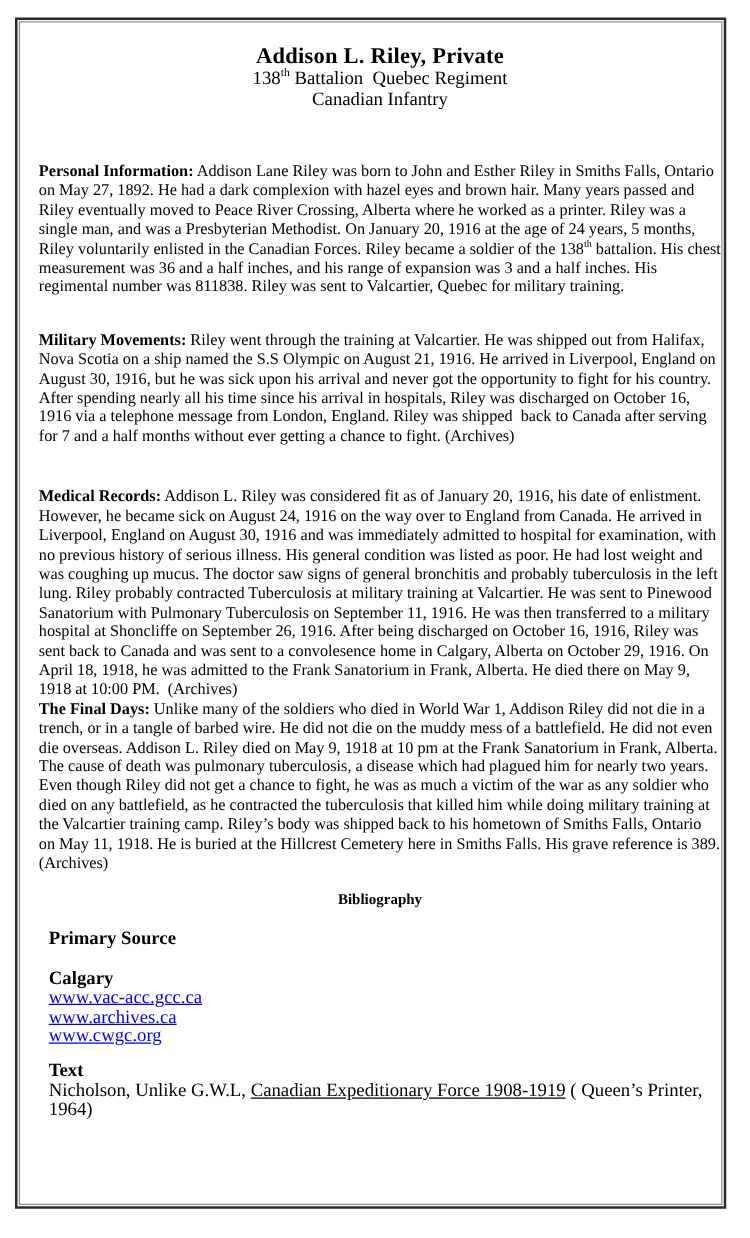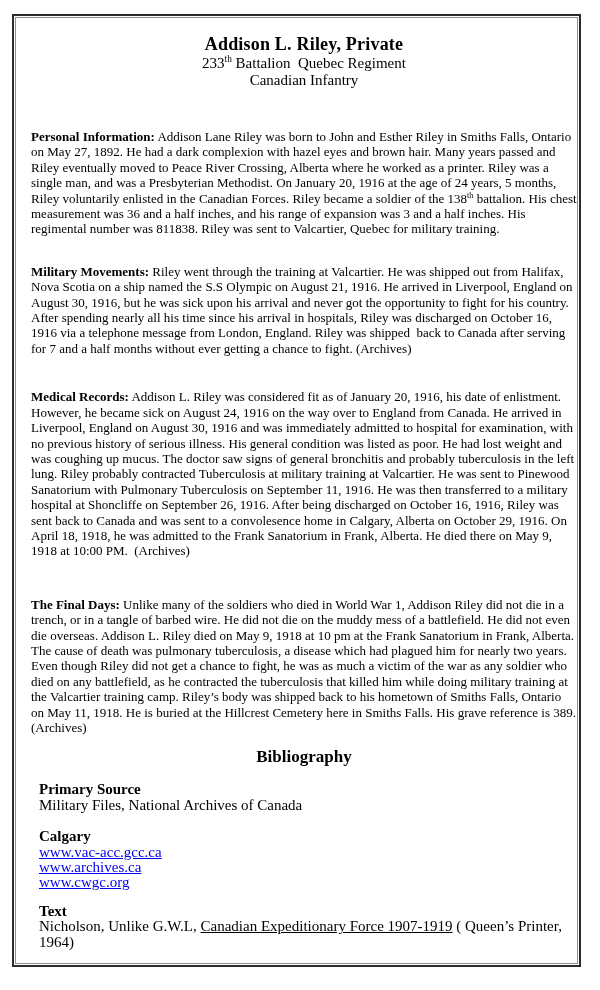--- a/index.html
+++ b/index.html
@@ -51,26 +51,26 @@
   .para {
     font-size: 13px;
     line-height: 15.4px;
     text-align: left;
   }
   .para .sec-label { font-weight: bold; }
   .para .sec-text, .para .sec-label { white-space: pre-wrap; }
   .p1 { margin-top: 40px; }
   .p2 { margin-top: 27px; }
   .p3 { margin-top: 33px; }
-  .p4 { margin-top: 38px; }
+  .p4 { }
   .biblio-heading {
     margin-top: 14px;
     text-align: center;
     font-weight: bold;
-    font-size: 17px;
+    font-size: 12px;
     line-height: 16px;
   }
   .biblio-block {
     margin-left: 8px;
     font-size: 15px;
     line-height: 15.4px;
   }
   .biblio-primary { margin-top: 17px; }
   .biblio-internet { margin-top: 16px; }
   .biblio-text { margin-top: 13px; }
@@ -87,45 +87,44 @@
   .citation-title { text-decoration: underline; }
 </style>
 </head>
 <body>
 
 <div class="page-frame">
   <div class="page-frame-inner">
 
     <div class="title-block">
       <div class="doc-title">Addison L. Riley, Private</div>
-      <div class="doc-subtitle"><span>233</span><sup class="sp">th</sup><span> Battalion  Quebec Regiment</span></div>
+      <div class="doc-subtitle"><span>138</span><sup class="sp">th</sup><span> Battalion  Quebec Regiment</span></div>
       <div class="doc-subtitle">Canadian Infantry</div>
     </div>
 
     <p class="para p1"><b class="sec-label">Personal Information:</b><span class="sec-text"> Addison Lane Riley was born to John and Esther Riley in Smiths Falls, Ontario on May 27, 1892. He had a dark complexion with hazel eyes and brown hair. Many years passed and Riley eventually moved to Peace River Crossing, Alberta where he worked as a printer. Riley was a single man, and was a Presbyterian Methodist. On January 20, 1916 at the age of 24 years, 5 months, Riley voluntarily enlisted in the Canadian Forces. Riley became a soldier of the 138</span><sup class="sp">th</sup><span class="sec-text"> battalion. His chest measurement was 36 and a half inches, and his range of expansion was 3 and a half inches. His regimental number was 811838. Riley was sent to Valcartier, Quebec for military training.</span></p>
 
     <p class="para p2"><b class="sec-label">Military Movements:</b><span class="sec-text"> Riley went through the training at Valcartier. He was shipped out from Halifax, Nova Scotia on a ship named the S.S Olympic on August 21, 1916. He arrived in Liverpool, England on August 30, 1916, but he was sick upon his arrival and never got the opportunity to fight for his country. After spending nearly all his time since his arrival in hospitals, Riley was discharged on October 16, 1916 via a telephone message from London, England. Riley was shipped  back to Canada after serving for 7 and a half months without ever getting a chance to fight. (Archives)</span></p>
 
     <p class="para p3"><b class="sec-label">Medical Records:</b><span class="sec-text"> Addison L. Riley was considered fit as of January 20, 1916, his date of enlistment. However, he became sick on August 24, 1916 on the way over to England from Canada. He arrived in Liverpool, England on August 30, 1916 and was immediately admitted to hospital for examination, with no previous history of serious illness. His general condition was listed as poor. He had lost weight and was coughing up mucus. The doctor saw signs of general bronchitis and probably tuberculosis in the left lung. Riley probably contracted Tuberculosis at military training at Valcartier. He was sent to Pinewood Sanatorium with Pulmonary Tuberculosis on September 11, 1916. He was then transferred to a military hospital at Shoncliffe on September 26, 1916. After being discharged on October 16, 1916, Riley was sent back to Canada and was sent to a convolesence home in Calgary, Alberta on October 29, 1916. On April 18, 1918, he was admitted to the Frank Sanatorium in Frank, Alberta. He died there on May 9, 1918 at 10:00 PM.  (Archives)</span></p>
 
     <p class="para p4"><b class="sec-label">The Final Days:</b><span class="sec-text"> Unlike many of the soldiers who died in World War 1, Addison Riley did not die in a trench, or in a tangle of barbed wire. He did not die on the muddy mess of a battlefield. He did not even die overseas. Addison L. Riley died on May 9, 1918 at 10 pm at the Frank Sanatorium in Frank, Alberta. The cause of death was pulmonary tuberculosis, a disease which had plagued him for nearly two years. Even though Riley did not get a chance to fight, he was as much a victim of the war as any soldier who died on any battlefield, as he contracted the tuberculosis that killed him while doing military training at the Valcartier training camp. Riley’s body was shipped back to his hometown of Smiths Falls, Ontario on May 11, 1918. He is buried at the Hillcrest Cemetery here in Smiths Falls. His grave reference is 389.  (Archives)</span></p>
 
     <div class="biblio-heading">Bibliography</div>
 
     <div class="biblio-block biblio-primary">
       <span class="biblio-label">Primary Source</span>
-      <span class="biblio-line">Military Files, National Archives of Canada</span>
     </div>
 
     <div class="biblio-block biblio-internet">
       <span class="biblio-label">Calgary</span>
       <a class="web-link">www.vac-acc.gcc.ca</a>
       <a class="web-link">www.archives.ca</a>
       <a class="web-link">www.cwgc.org</a>
     </div>
 
     <div class="biblio-block biblio-text">
       <span class="biblio-label">Text</span>
-      <span class="biblio-line"><span class="citation">Nicholson, Unlike G.W.L, </span><span class="citation citation-title">Canadian Expeditionary Force 1907-1919</span><span class="citation"> ( Queen’s Printer, 1964)</span></span>
+      <span class="biblio-line"><span class="citation">Nicholson, Unlike G.W.L, </span><span class="citation citation-title">Canadian Expeditionary Force 1908-1919</span><span class="citation"> ( Queen’s Printer, 1964)</span></span>
     </div>
 
   </div>
 </div>
 
 </body></html>

